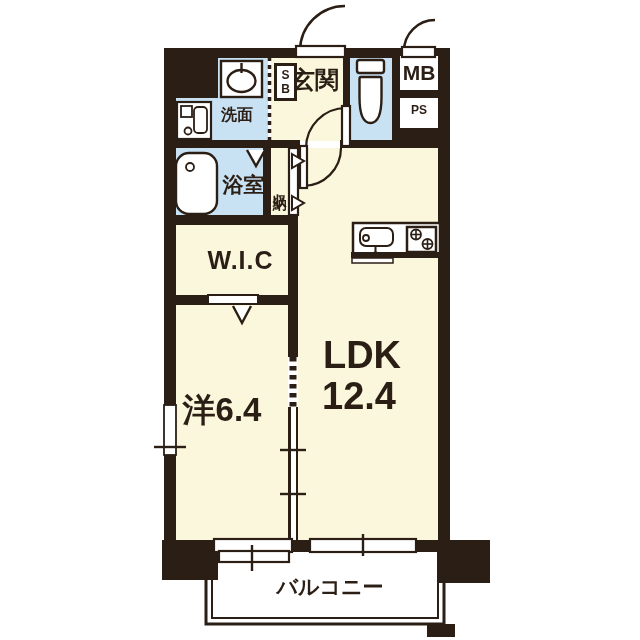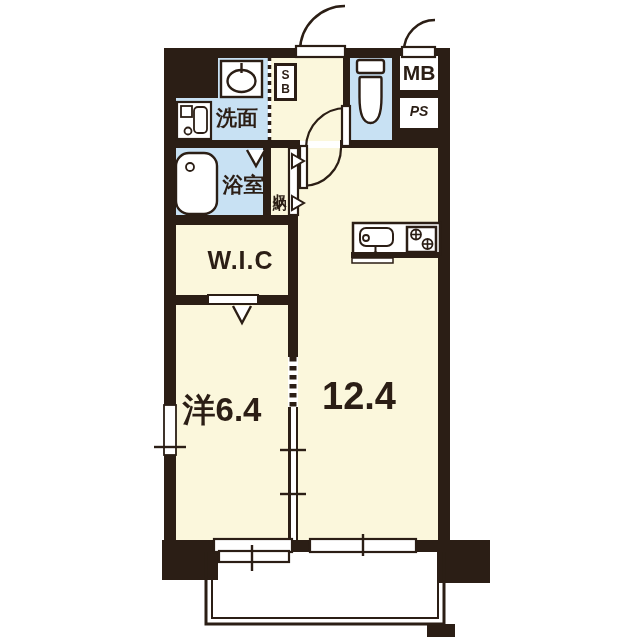--- a/index.html
+++ b/index.html
@@ -143,36 +143,39 @@
         <circle cx="190" cy="167" r="4" stroke-width="1.8"></circle>
       </g>
 
       <g>
         <rect x="357" y="60" width="27" height="13" rx="2.5" fill="#fff" stroke-width="2.4"></rect>
         <path d="M361,77 h19 q1.5,0 1.5,2 v18 q0,26 -11,26 q-11,0 -11,-26 v-18 q0,-2 1.5,-2 z" fill="#fff" stroke-width="2.4"></path>
       </g>
     </g>
   </svg>
 
+  <div class="lbl" style="left:280px;top:67px;width:70px;font-size:24px;">玄関</div>
 
   <div class="sbbox" style="left:274px;top:63px;width:17px;height:32px;font-size:12px;">
     <span>S</span>
     <span>B</span>
   </div>
 
-  <div class="lbl" style="left:210px;top:107px;width:54px;font-size:21px;">洗面</div>
+  <div class="lbl" style="left:210px;top:107px;width:54px;font-size:16px;">洗面</div>
 
   <div class="lbl" style="left:216px;top:174px;width:55px;font-size:21px;">浴室</div>
 
   <div class="lbl vert" style="left:272.5px;top:160px;height:52px;font-size:14px;">収納</div>
 
   <div class="lbl" style="left:400px;top:62px;width:38px;font-size:21px;">MB</div>
 
-  <div class="lbl" style="left:400px;top:104px;width:38px;font-size:14px;font-style:italic;">PS</div>
+  <div class="lbl" style="left:400px;top:104px;width:38px;font-size:12px;">PS</div>
 
   <div class="lbl" style="left:176px;top:247px;width:129px;font-size:25px;letter-spacing:1px;">W.I.C</div>
 
   <div class="lbl" style="left:176px;top:393px;width:92px;font-size:33px;">洋6.4</div>
 
+  <div class="lbl" style="left:300px;top:336px;width:124px;font-size:38px;">LDK</div>
   <div class="lbl" style="left:297px;top:377px;width:124px;font-size:38px;">12.4</div>
 
+  <div class="lbl" style="left:250px;top:576px;width:160px;font-size:21px;">バルコニー</div>
 
 </div>
 
 </body></html>

